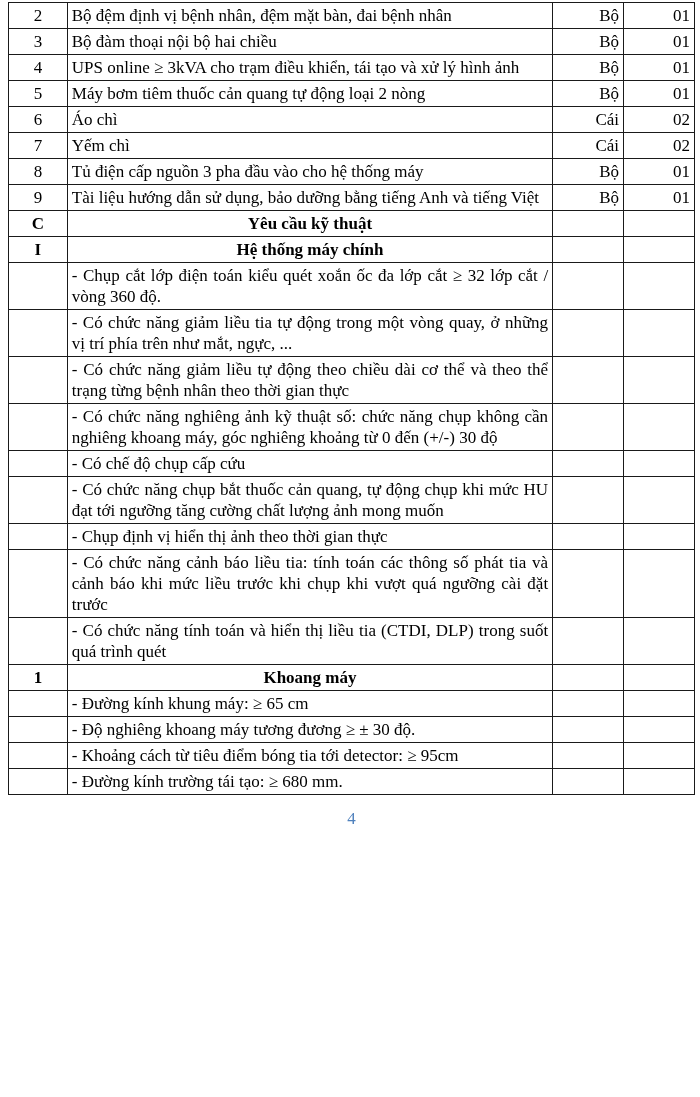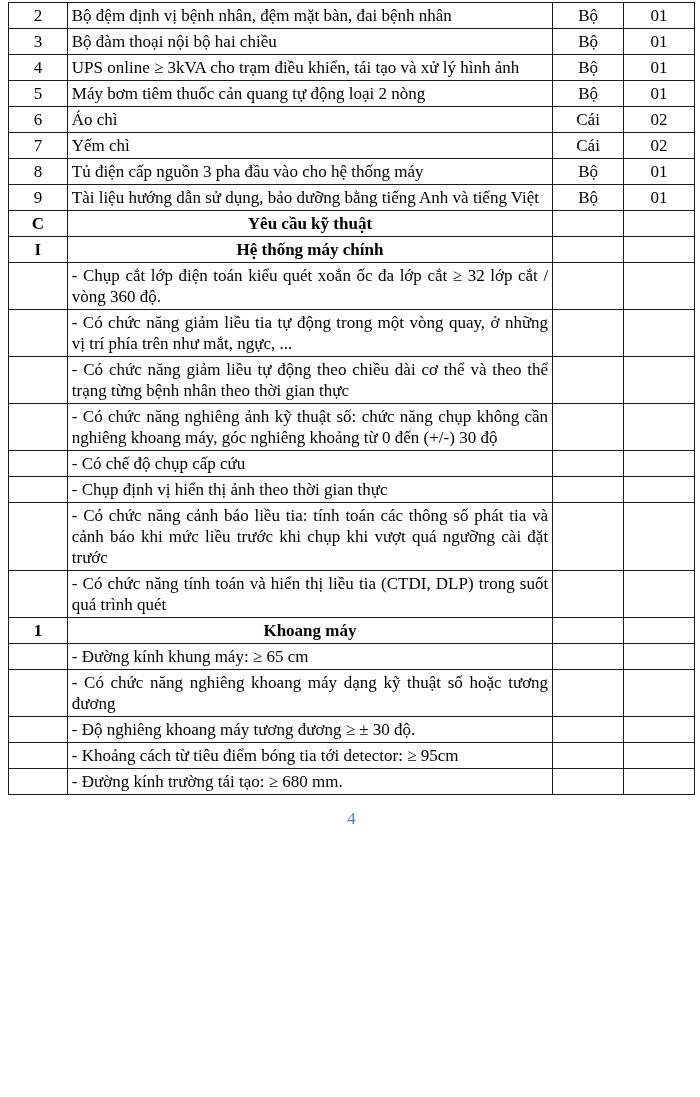--- a/index.html
+++ b/index.html
@@ -35,25 +35,25 @@
     width: 49px;
     text-align: center;
   }
   td.c-desc {
     width: 470px;
     text-align: justify;
     padding: 2px 7px;
   }
   td.c-unit {
     width: 61px;
-    text-align: center;
+    text-align: right;
   }
   td.c-qty {
     width: 61px;
-    text-align: center;
+    text-align: right;
   }
   tr.bold-row td {
     font-weight: bold;
   }
   tr.bold-row td.c-desc {
     text-align: center;
   }
   .page-number {
     width: 687px;
     margin-left: 8px;
@@ -154,20 +154,26 @@
     <td class="c-qty"></td>
   </tr>
         <tr>
     <td class="c-no"></td>
     <td class="c-desc">- Có chế độ chụp cấp cứu</td>
     <td class="c-unit"></td>
     <td class="c-qty"></td>
   </tr>
         <tr>
     <td class="c-no"></td>
+    <td class="c-desc">- Có chức năng chụp bắt thuốc cản quang, tự động chụp khi mức HU đạt tới ngưỡng tăng cường chất lượng ảnh mong muốn</td>
+    <td class="c-unit"></td>
+    <td class="c-qty"></td>
+  </tr>
+        <tr>
+    <td class="c-no"></td>
     <td class="c-desc">- Chụp định vị hiển thị ảnh theo thời gian thực</td>
     <td class="c-unit"></td>
     <td class="c-qty"></td>
   </tr>
         <tr>
     <td class="c-no"></td>
     <td class="c-desc">- Có chức năng cảnh báo liều tia: tính toán các thông số phát tia và cảnh báo khi mức liều trước khi chụp khi vượt quá ngưỡng cài đặt trước</td>
     <td class="c-unit"></td>
     <td class="c-qty"></td>
   </tr>
@@ -184,26 +190,20 @@
     <td class="c-qty"></td>
   </tr>
         <tr>
     <td class="c-no"></td>
     <td class="c-desc">- Đường kính khung máy: ≥ 65 cm</td>
     <td class="c-unit"></td>
     <td class="c-qty"></td>
   </tr>
         <tr>
     <td class="c-no"></td>
-    <td class="c-desc">- Có chức năng nghiêng khoang máy dạng kỹ thuật số hoặc tương đương</td>
-    <td class="c-unit"></td>
-    <td class="c-qty"></td>
-  </tr>
-        <tr>
-    <td class="c-no"></td>
     <td class="c-desc">- Độ nghiêng khoang máy tương đương ≥ ± 30 độ.</td>
     <td class="c-unit"></td>
     <td class="c-qty"></td>
   </tr>
         <tr>
     <td class="c-no"></td>
     <td class="c-desc">- Khoảng cách từ tiêu điểm bóng tia tới detector: ≥ 95cm</td>
     <td class="c-unit"></td>
     <td class="c-qty"></td>
   </tr>

